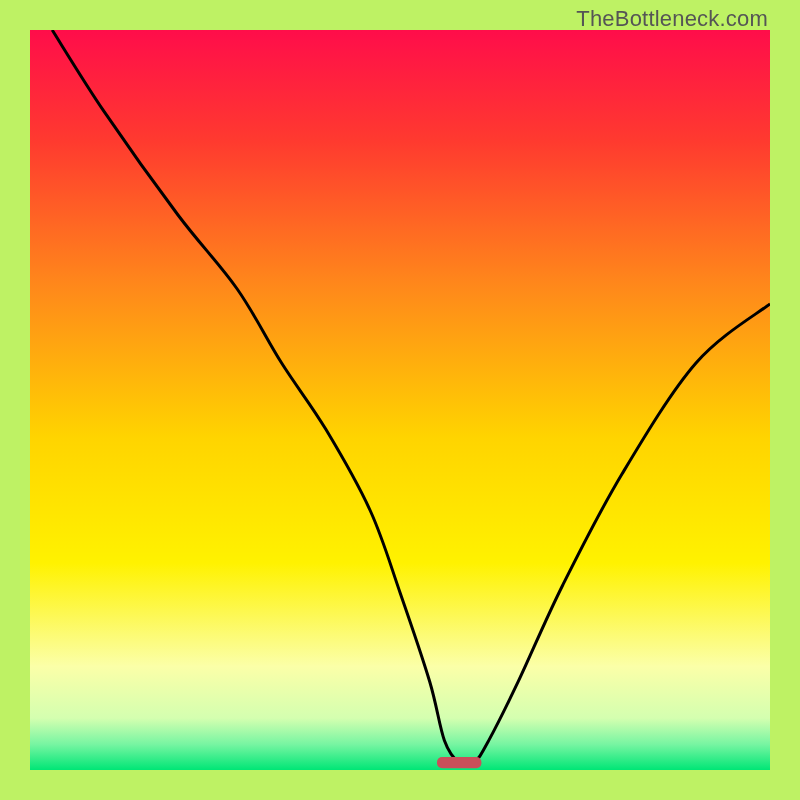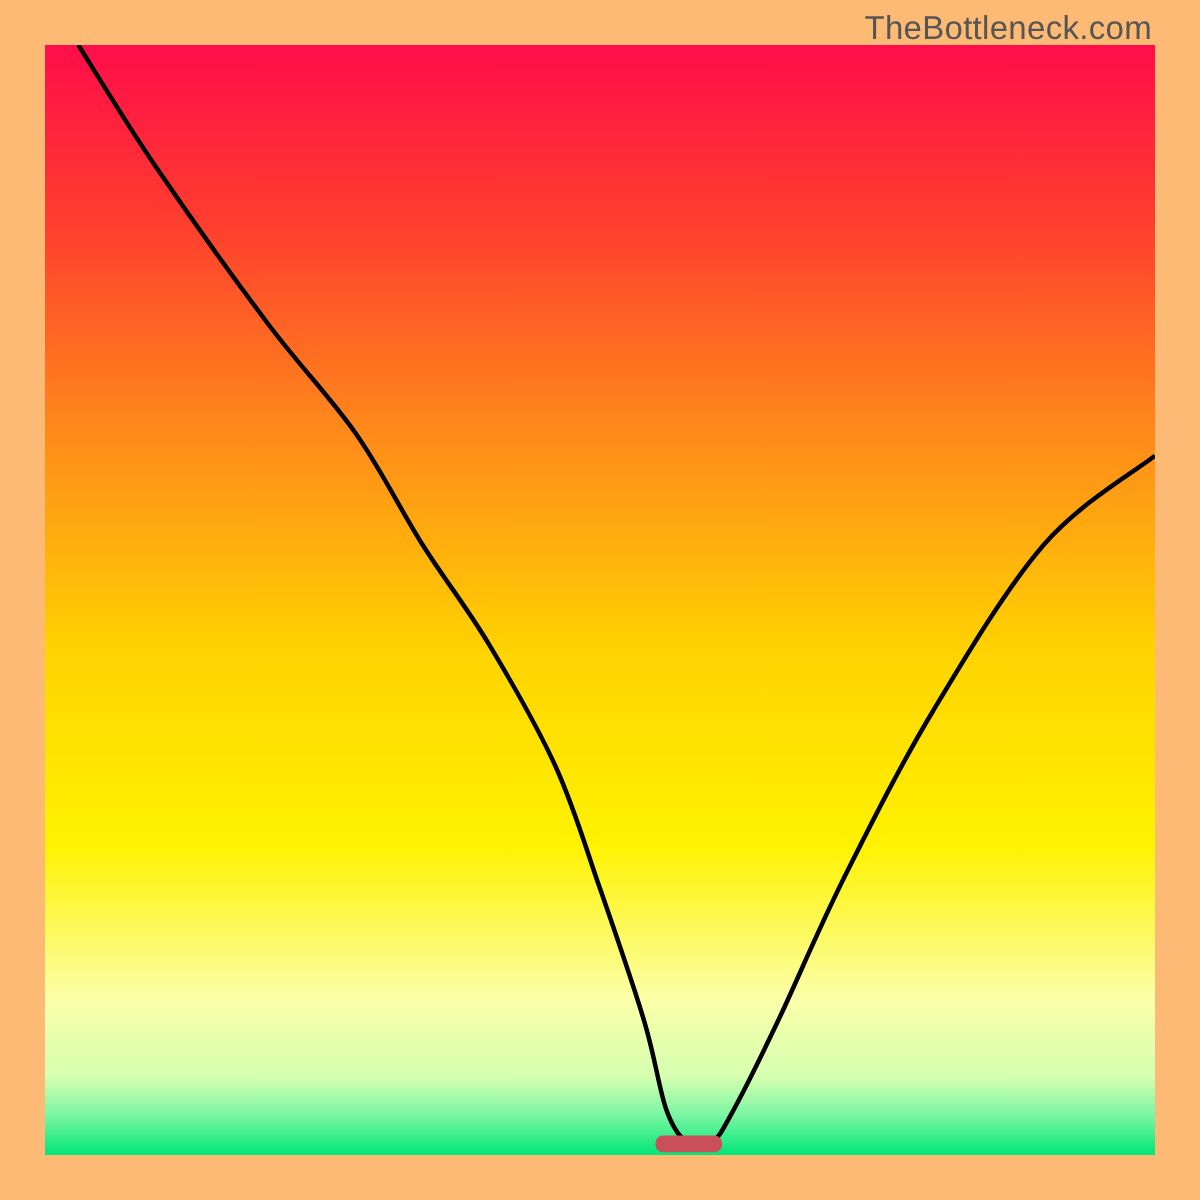--- a/index.html
+++ b/index.html
@@ -7,21 +7,21 @@
     padding: 0;
     width: 800px;
     height: 800px;
     background: #000;
     overflow: hidden;
   }
   .frame {
     position: relative;
     width: 800px;
     height: 800px;
-    background: #fdba74;
+    background: #bef264;
   }
   .plot-area {
     position: absolute;
     left: 30px;
     top: 30px;
     width: 740px;
     height: 740px;
   }
   .gradient-bg {
     position: absolute;

